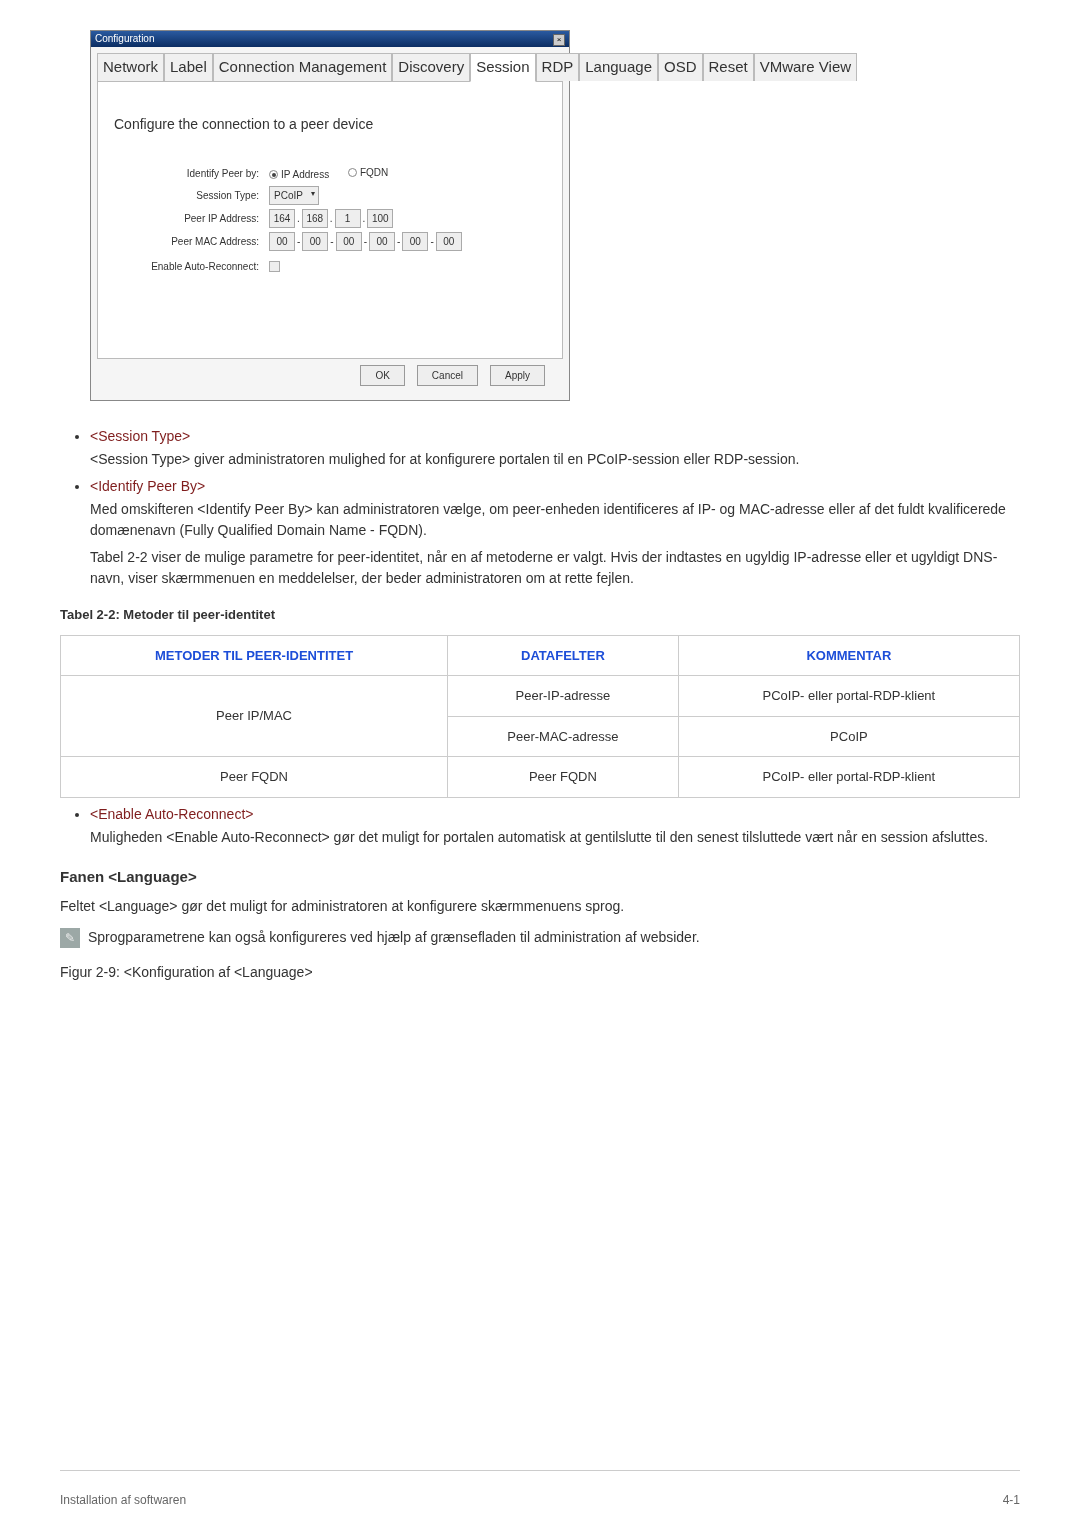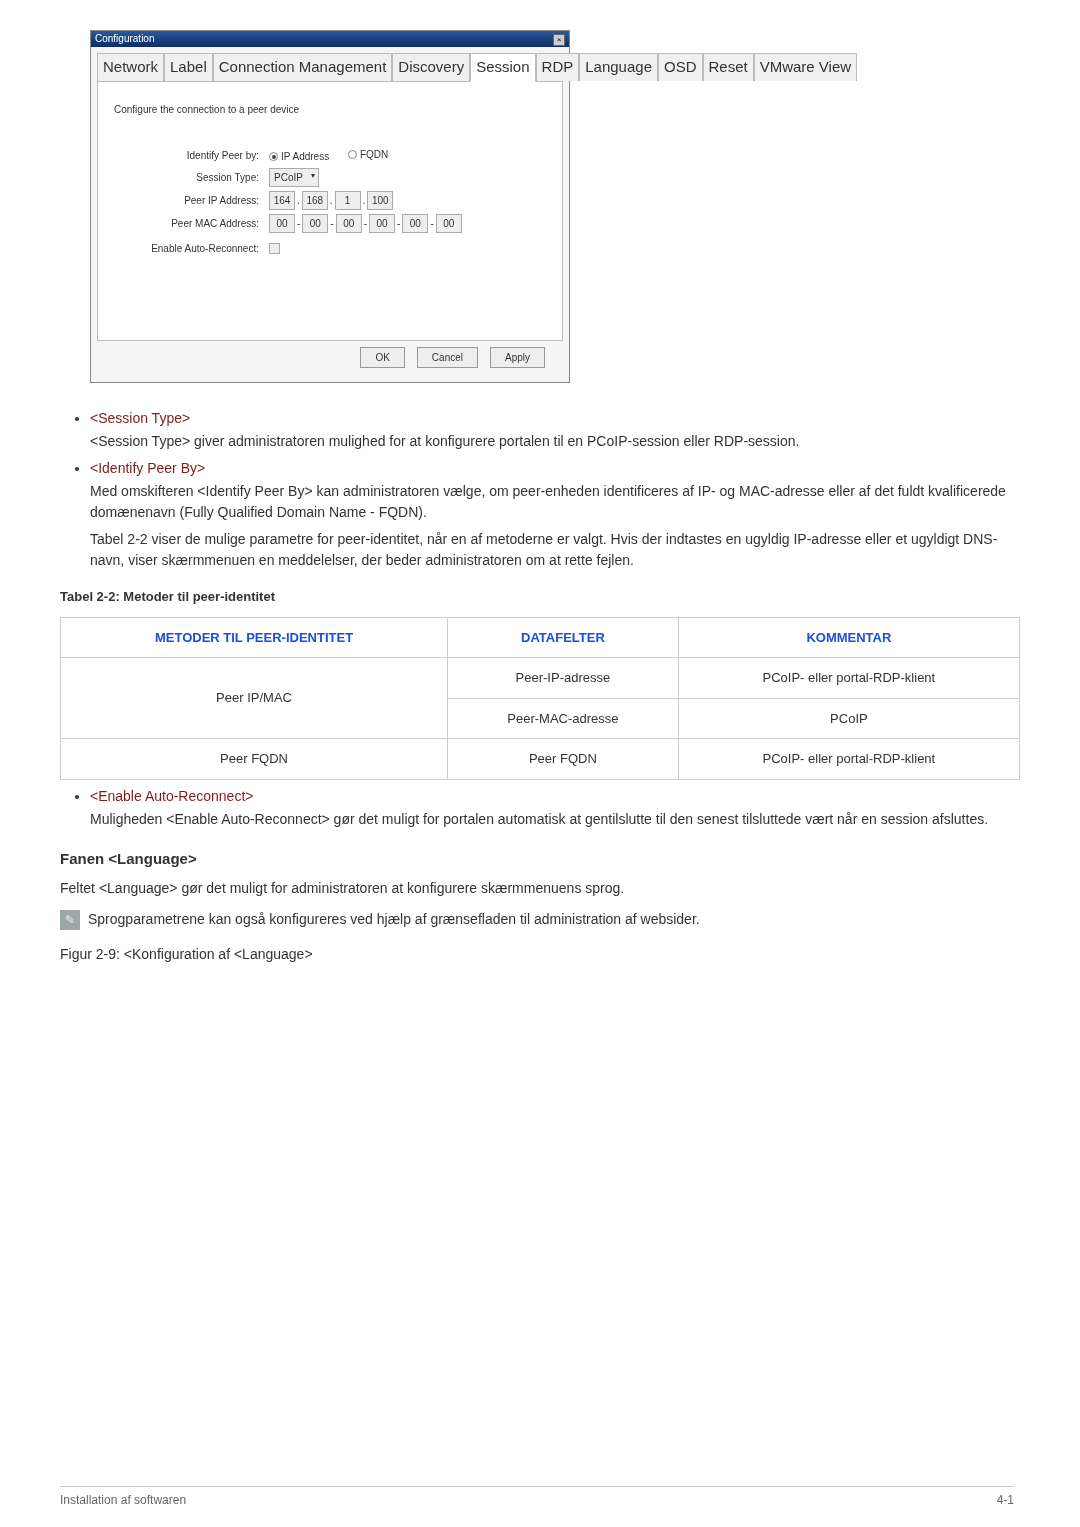--- a/index.html
+++ b/index.html
@@ -63,22 +63,23 @@
     border-bottom: 1px solid #fff;
     margin-bottom: -1px;
   }
   .panel {
     border: 1px solid #bbb;
     border-top: none;
     background: #fff;
     padding: 20px 16px 80px 16px;
   }
   .panel-intro {
-    font-size: 10px;
+    font-size: 14px;
     margin-bottom: 30px;
+    margin-top: 12px;
   }
   .form-row {
     display: flex;
     align-items: center;
     margin-bottom: 4px;
     font-size: 10px;
   }
   .form-label { width: 155px; text-align: right; padding-right: 10px; }
   .select-fake {
     border: 1px solid #aaa;
@@ -168,23 +169,23 @@
     display: inline-flex;
     align-items: center;
     justify-content: center;
     font-size: 12px;
     color: #eee;
   }
   .page-footer {
     position: absolute;
     bottom: 18px;
     left: 60px;
-    right: 66px;
+    right: 60px;
     border-top: 1px solid #ccc;
-    padding-top: 4px;
+    padding-top: 20px;
     display: flex;
     justify-content: space-between;
     font-size: 12px;
     color: #666;
   }
   html, body { height: 1527px; position: relative; }
 </style>
 </head>
 <body>
 

